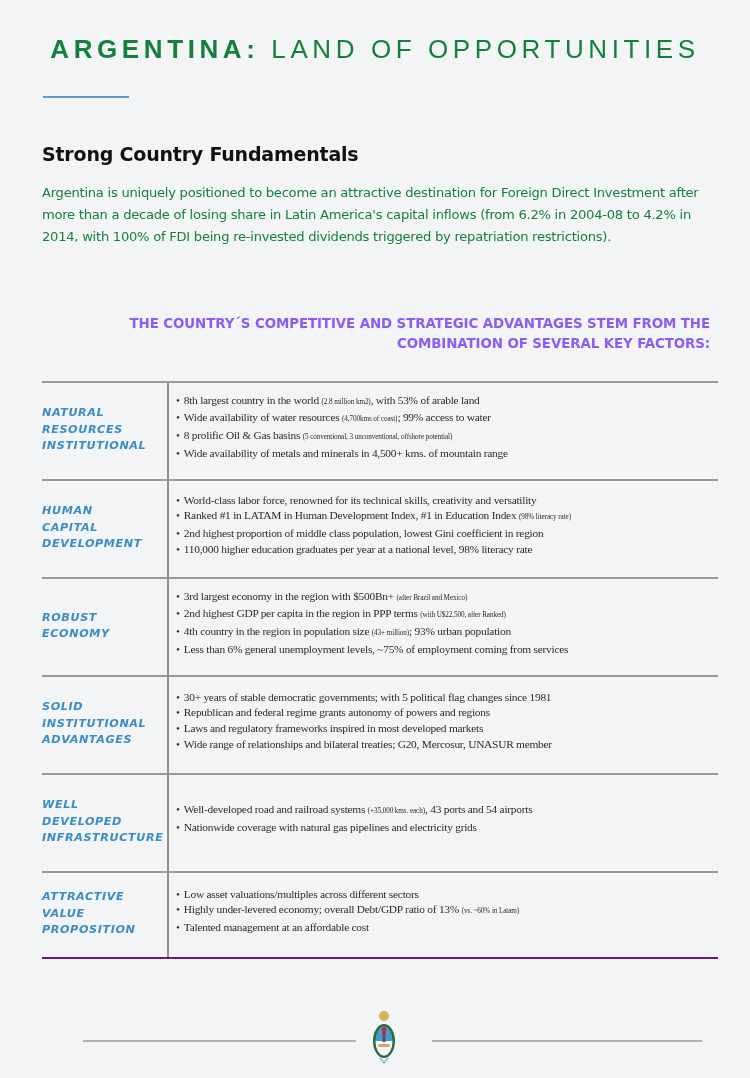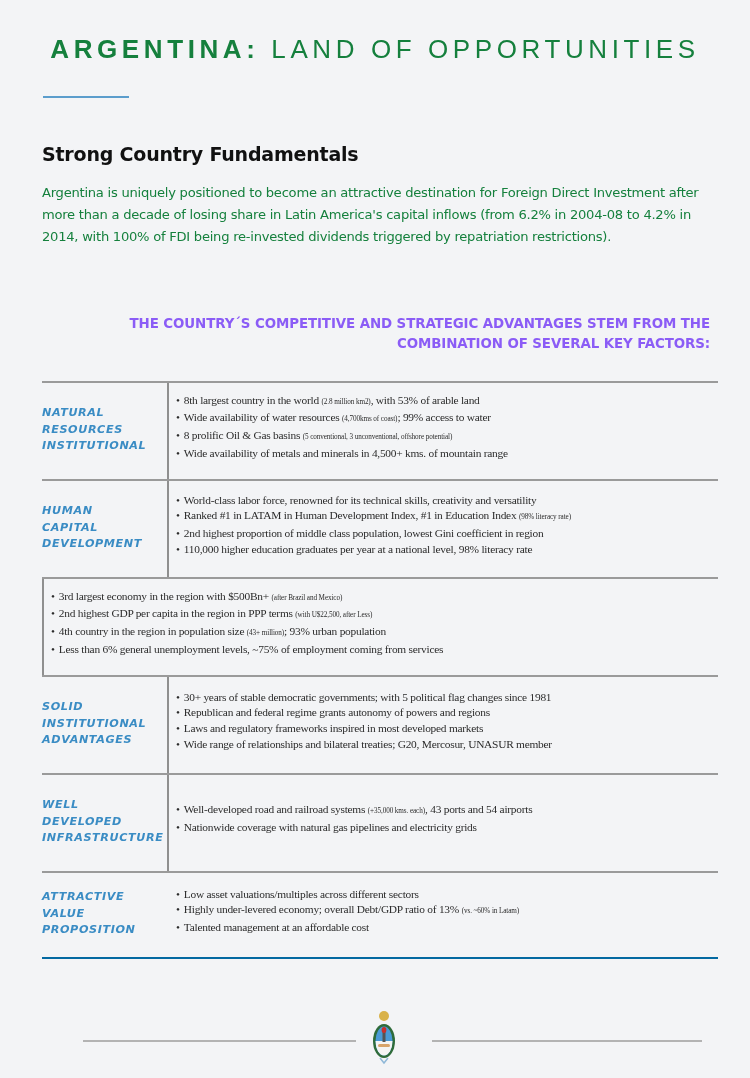--- a/index.html
+++ b/index.html
@@ -23,21 +23,21 @@
     position: absolute; left: 42px; top: 182px; width: 680px; font-size: 13.1px; line-height: 22px;
     color: #15803d; font-family: "DejaVu Sans", sans-serif; letter-spacing: -0.25px;
   }
   .subheading {
     position: absolute; left: 40px; right: 40px; top: 314px; text-align: right;
     font-size: 13.4px; font-weight: bold; line-height: 20px; color: #8b5cf6; letter-spacing: -0.1px;
     font-family: "DejaVu Sans", sans-serif;
   }
   .table { position: absolute; left: 42px; top: 381px; width: 676px; }
   .row { position: relative; height: 96px; border-top: 2px solid #9a9a9a; display: flex; }
-  .row.last { border-bottom: 2px solid #0369a1; height: 84px; align-items: center; }
+  .row.last { border-bottom: 2px solid #701a75; height: 84px; }
   .row .label {
     width: 125px; flex: none; display: flex; align-items: center; padding-left: 0px; margin-top: -2px;
     color: #3a8cc4; font-weight: bold; font-size: 11.2px; line-height: 16.5px; letter-spacing: 0.6px;
     font-family: "DejaVu Sans", sans-serif;
     font-style: italic;
   }
   .row .divider { width: 2px; background: #8f8f8f; flex: none; }
   .row .content {
     flex: 1; padding-left: 7px; display: flex; flex-direction: column; justify-content: center;
     margin-top: -8px;
@@ -96,25 +96,31 @@
       <div class="content">
         <ul>
           <li><span class="bullet">•</span><span>World-class labor force, renowned for its technical skills, creativity and versatility</span></li>
           <li><span class="bullet">•</span><span>Ranked #1 in LATAM in Human Development Index, #1 in Education Index </span><span class="small">(98% literacy rate)</span></li>
           <li><span class="bullet">•</span><span>2nd highest proportion of middle class population, lowest Gini coefficient in region</span></li>
           <li><span class="bullet">•</span><span>110,000 higher education graduates per year at a national level, 98% literacy rate</span></li>
         </ul>
       </div>
     </div>
     <div class="row">
+      <div class="label">
+        <div>
+          <div>ROBUST</div>
+          <div>ECONOMY</div>
+        </div>
+      </div>
       <div class="divider"></div>
       <div class="content">
         <ul>
           <li><span class="bullet">•</span><span>3rd largest economy in the region with $500Bn+ </span><span class="small">(after Brazil and Mexico)</span></li>
-          <li><span class="bullet">•</span><span>2nd highest GDP per capita in the region in PPP terms </span><span class="small">(with U$22,500, after Less)</span></li>
+          <li><span class="bullet">•</span><span>2nd highest GDP per capita in the region in PPP terms </span><span class="small">(with U$22,500, after Ranked)</span></li>
           <li><span class="bullet">•</span><span>4th country in the region in population size </span><span class="small">(43+ million)</span><span>; 93% urban population</span></li>
           <li><span class="bullet">•</span><span>Less than 6% general unemployment levels, ~75% of employment coming from services</span></li>
         </ul>
       </div>
     </div>
     <div class="row">
       <div class="label">
         <div>
           <div>SOLID</div>
           <div>INSTITUTIONAL</div>

